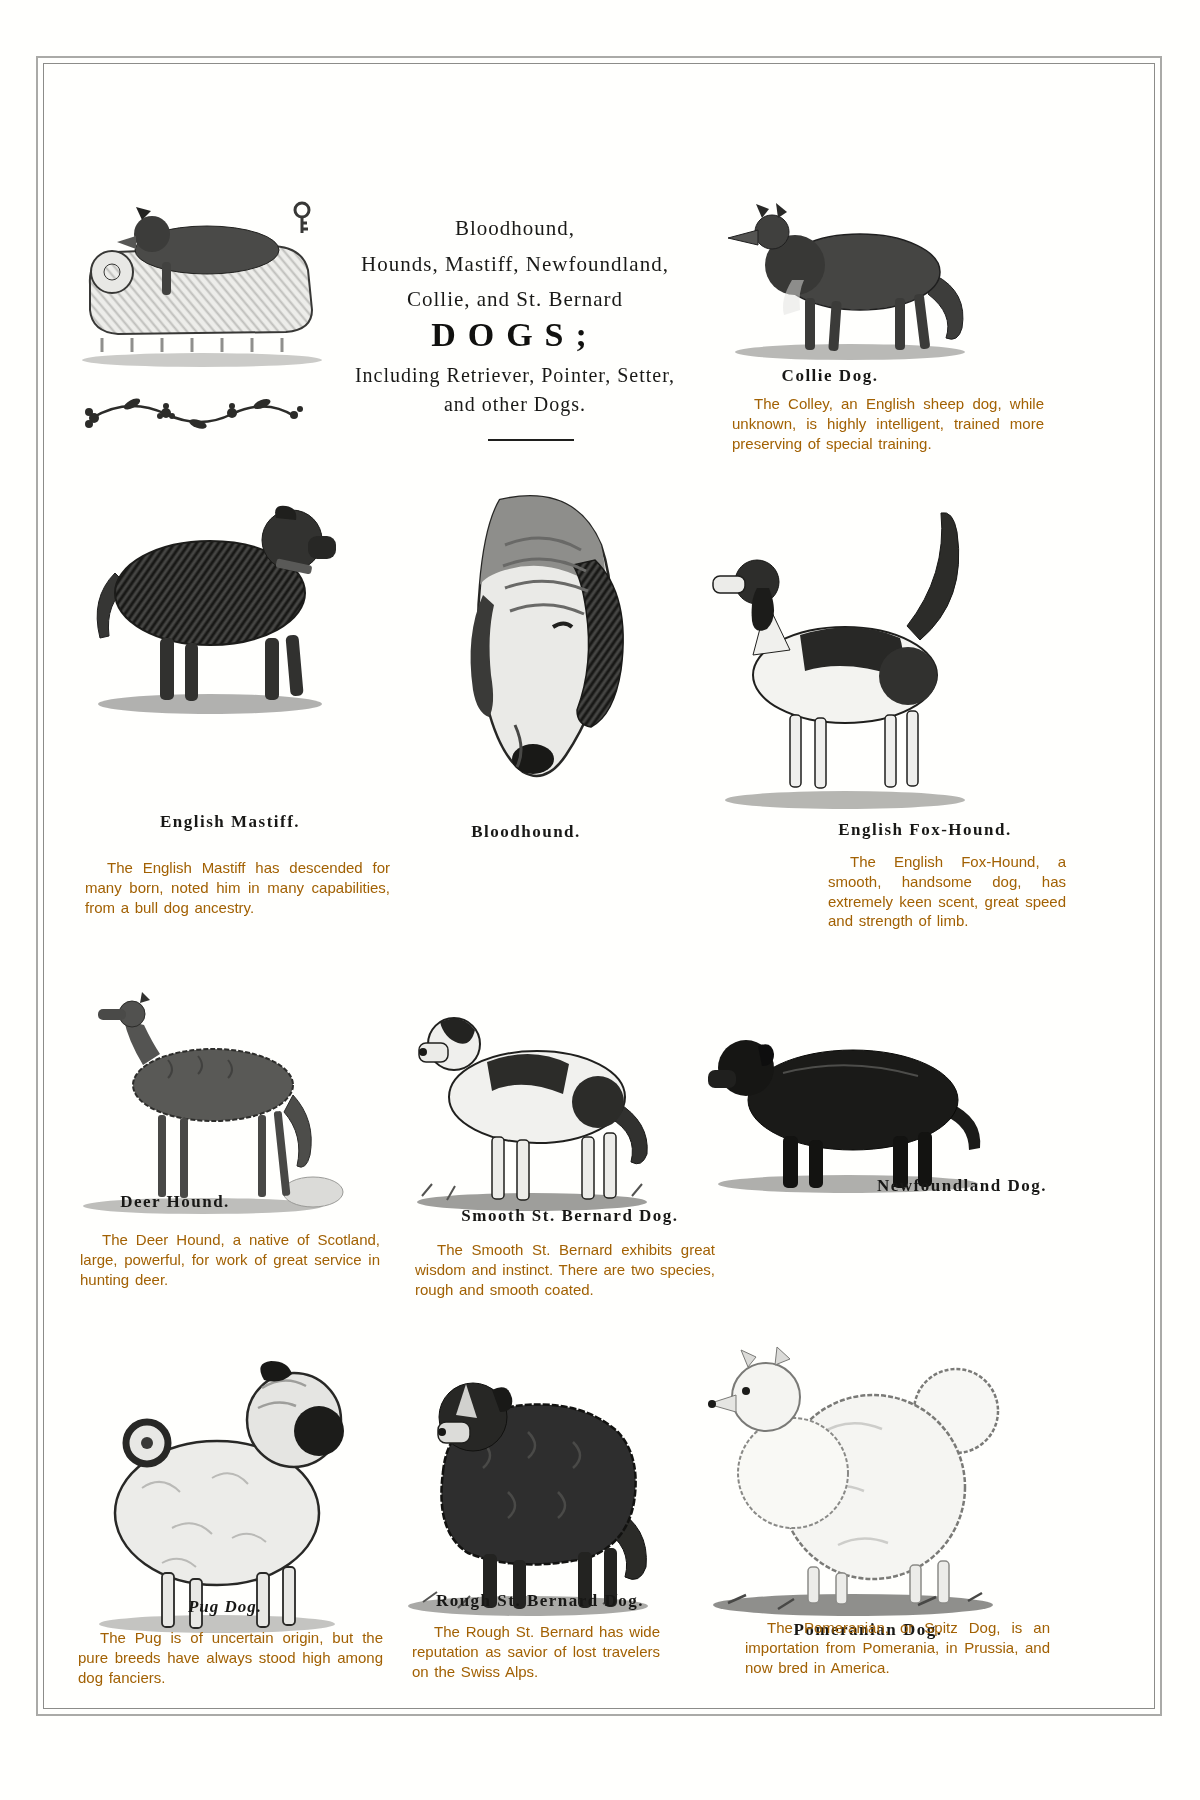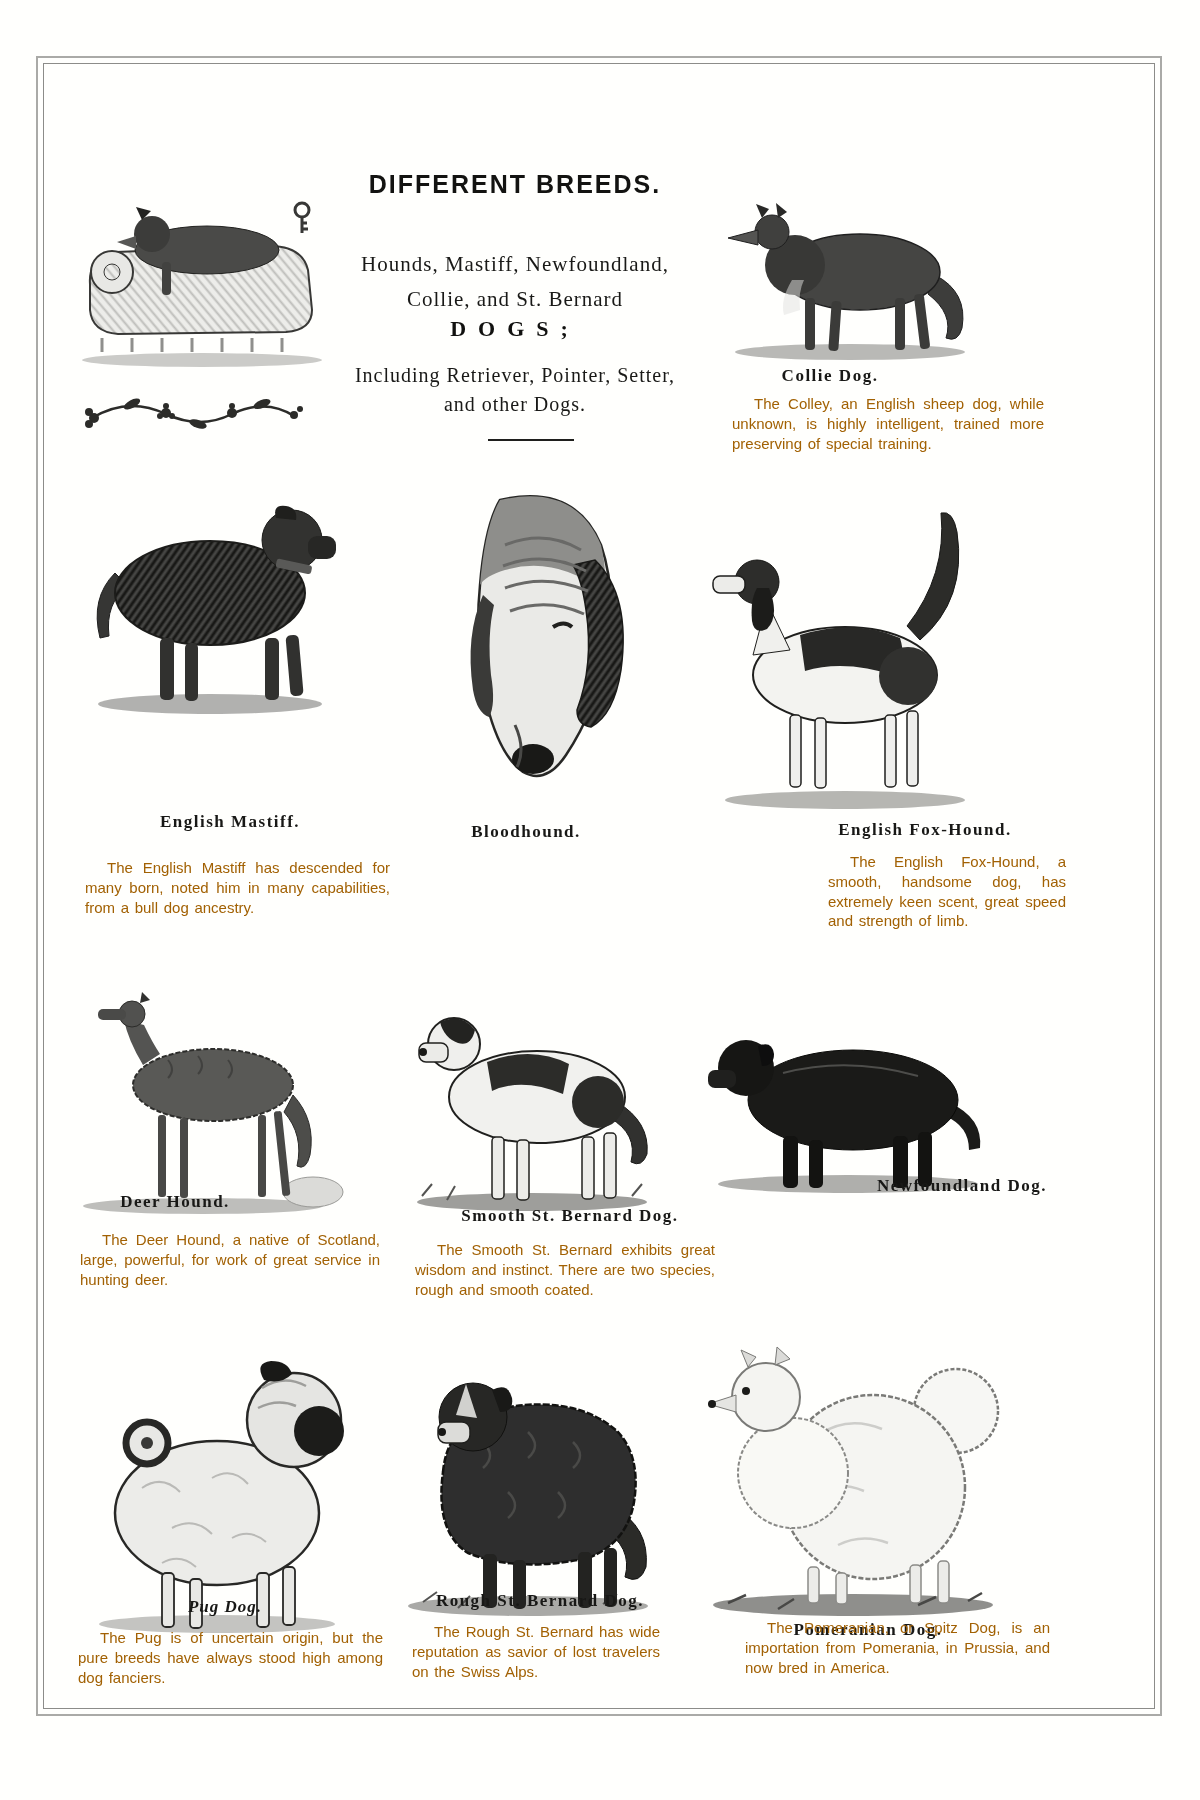--- a/index.html
+++ b/index.html
@@ -10,21 +10,21 @@
   .frame-inner{position:absolute;left:43px;top:63px;width:1112px;height:1646px;
         border:1px solid #8c8c89;box-sizing:border-box;}
   .abs{position:absolute;}
   .hdr-sans{font-family:"Liberation Sans",sans-serif;font-weight:800;text-align:center;
         color:#161614;letter-spacing:1.5px;white-space:nowrap;}
   .title-big{font-size:37px;}
   .title-small{font-size:27px;}
   .subtitle{font-size:25px;letter-spacing:2px;}
   .ser-line{font-family:"Liberation Serif",serif;font-size:21px;text-align:center;
         color:#1c1c1a;letter-spacing:1px;white-space:nowrap;}
-  .dogs-word{font-family:"Liberation Serif",serif;font-weight:700;font-size:22px;
+  .dogs-word{font-family:"Liberation Serif",serif;font-weight:700;font-size:34px;
         letter-spacing:12px;text-align:center;color:#141412;white-space:nowrap;}
   .caption{font-family:"Liberation Serif",serif;font-weight:700;font-size:17px;
         letter-spacing:1.5px;text-align:center;color:#1b1b19;white-space:nowrap;}
   .caption.it{font-style:italic;letter-spacing:1px;}
   .para{font-family:Liberation Sans, sans-serif;font-size:15px;line-height:1.32;
         text-align:justify;text-indent:22px;color:#a16207;word-spacing:1.5px;}
   .rule{background:#222220;}
   svg{display:block;}
 </style>
 </head>
@@ -41,22 +41,22 @@
       <pattern id="hl" width="7" height="7" patternUnits="userSpaceOnUse" patternTransform="rotate(-40)">
         <rect width="7" height="7" fill="#eaeae7"></rect>
         <line x1="3.5" y1="0" x2="3.5" y2="7" stroke="#bcbcb9" stroke-width="2"></line>
       </pattern>
     </defs>
   </svg>
 
   <div class="frame-outer"></div>
   <div class="frame-inner"></div>
 
-  <div class="abs hdr-sans subtitle" style="left:220px;top:170px;width:590px;">DIFFERENT BREEDS.</div>
-
+
+  <div class="abs ser-line" style="left:220px;top:216px;width:590px;">Bloodhound,</div>
   <div class="abs ser-line" style="left:220px;top:252px;width:590px;">Hounds, Mastiff, Newfoundland,</div>
   <div class="abs ser-line" style="left:220px;top:287px;width:590px;">Collie, and St. Bernard</div>
   <div class="abs dogs-word" style="left:220px;top:316px;width:590px;">DOGS;</div>
   <div class="abs ser-line" style="left:220px;top:364px;width:590px;font-size:20px;">Including Retriever, Pointer, Setter,</div>
   <div class="abs ser-line" style="left:220px;top:393px;width:590px;font-size:20px;">and other Dogs.</div>
   <div class="abs rule" style="left:488px;top:439px;width:86px;height:2px;"></div>
 
   <svg class="abs" style="left:62px;top:188px;" width="273" height="184" viewBox="0 0 273 184">
     <ellipse cx="140" cy="172" rx="120" ry="7" fill="#c9c9c6"></ellipse>
     <path d="M28 96 Q26 70 54 64 L205 58 Q240 57 246 82 L250 122 Q250 142 224 144 L56 146 Q30 144 28 122 Z" fill="url(#hl)" stroke="#3a3a38" stroke-width="2"></path>

